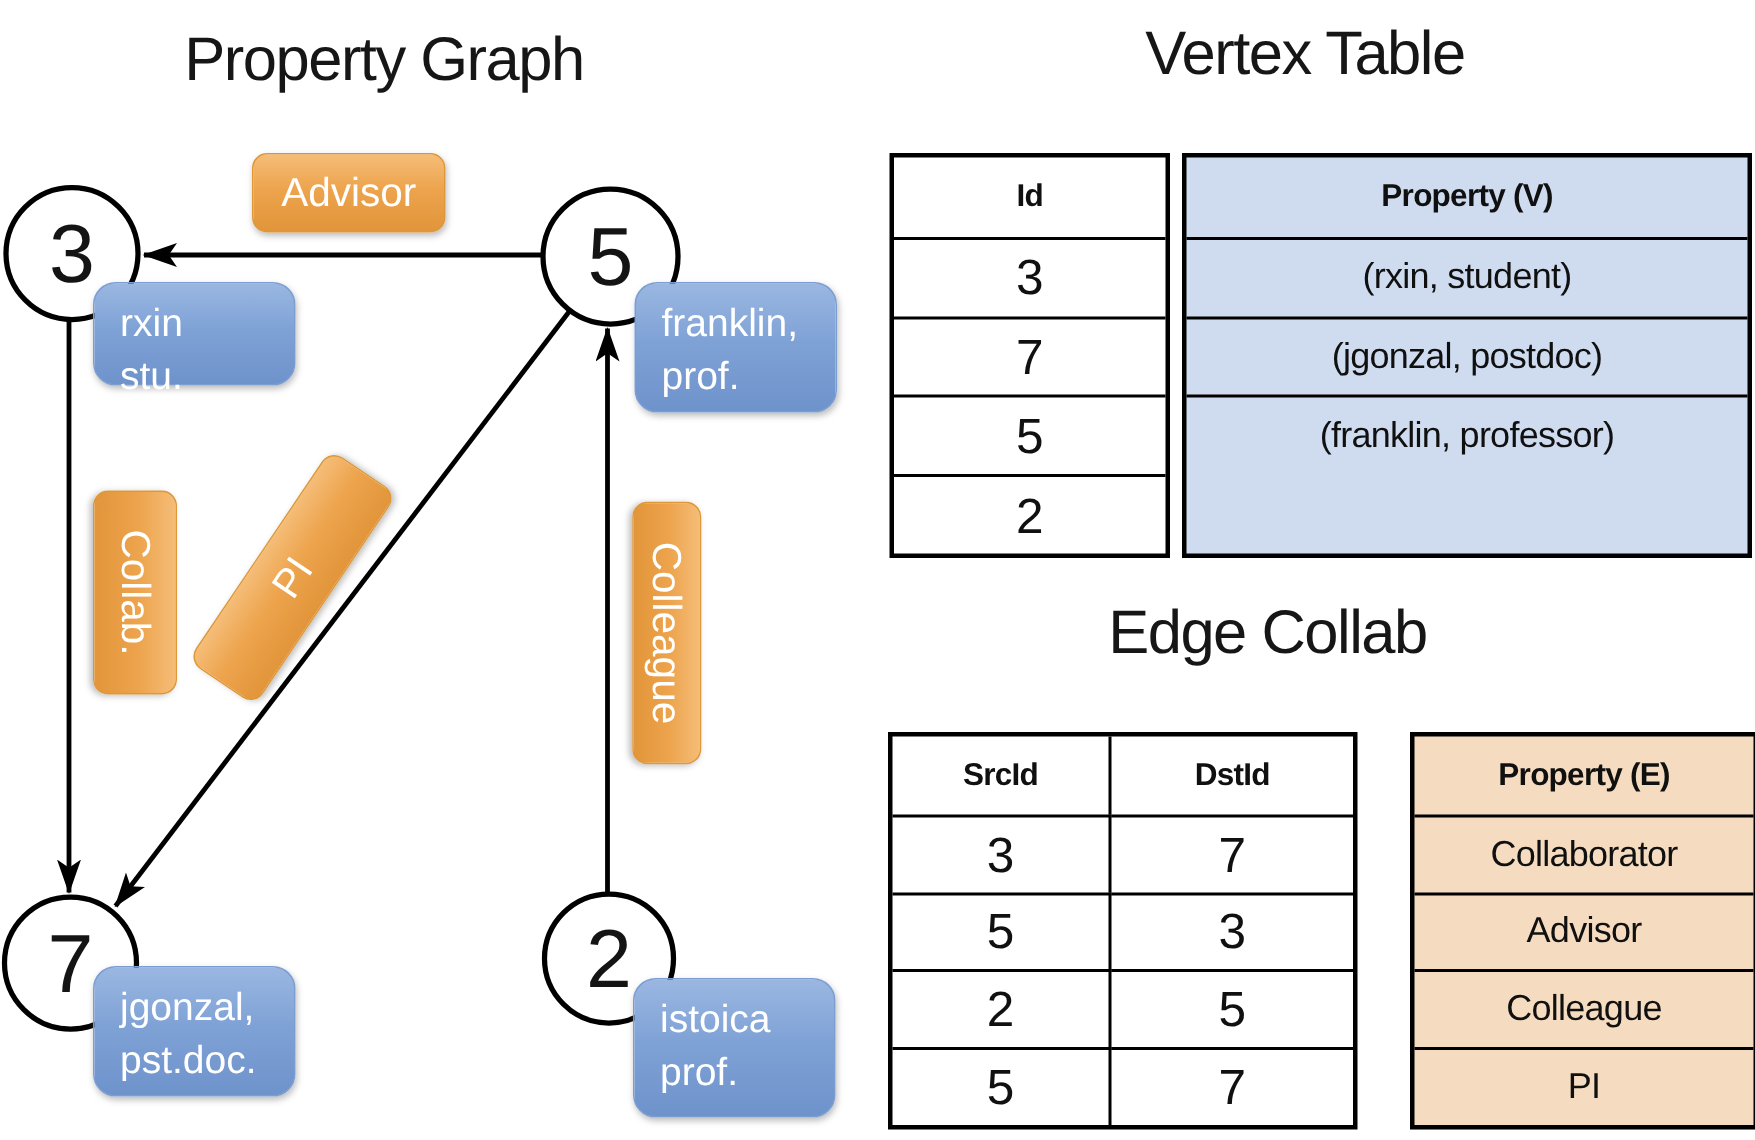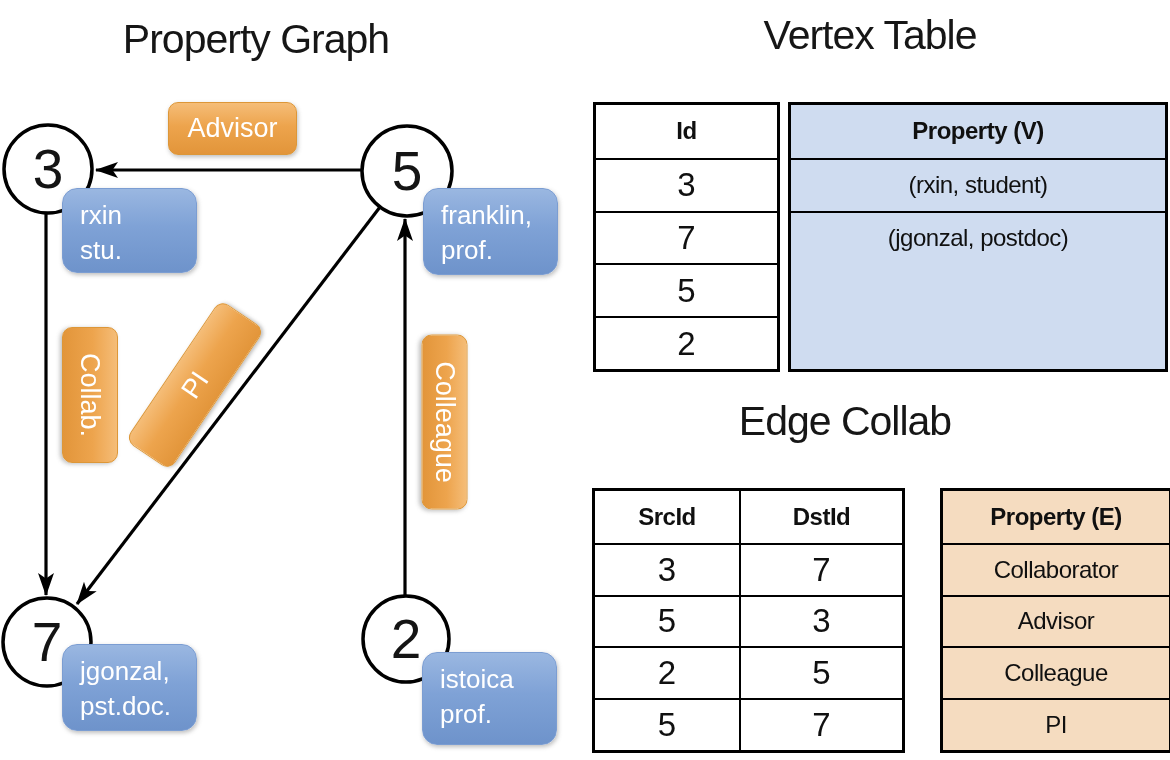--- a/index.html
+++ b/index.html
@@ -30,36 +30,36 @@
   .elabel-collab{left:22px;top:367px;width:136px;height:56px;transform:rotate(90deg);}
   .elabel-pi{left:110px;top:358px;width:170px;height:54px;transform:rotate(-56deg);}
   .elabel-colleague{left:357px;top:399px;width:175px;height:46px;transform:rotate(90deg);}
 
   
   .vbox{position:absolute;color:#fff;font-size:26px;font-weight:300;line-height:1.34;
         padding:9px 0 0 17px;box-sizing:border-box;
         background:linear-gradient(180deg,#9ab7e1 0%,#7fa2d6 45%,#6e93cb 100%);
         border:1px solid #7b9dd2;border-radius:15px;
         box-shadow:1px 2px 4px rgba(110,110,110,.45);}
-  .vbox-rxin{left:62px;top:188px;width:135px;height:85px;}
+  .vbox-rxin{left:62px;top:188px;width:135px;height:69px;}
   .vbox-franklin{left:423px;top:188px;width:135px;height:87px;}
   .vbox-jgonzal{left:62px;top:644px;width:135px;height:87px;}
   .vbox-istoica{left:422px;top:652px;width:135px;height:93px;}
 
   
   .tbl{position:absolute;border:3px solid #000;box-sizing:border-box;display:grid;}
   .vt-id{left:593px;top:102px;width:187px;height:270px;grid-template-rows:repeat(5,1fr);background:#fff;}
   .vt-prop{left:788px;top:102px;width:380px;height:270px;grid-template-rows:repeat(5,1fr);background:#cfdcf0;}
   .et-ids{left:592px;top:488px;width:313px;height:265px;
           grid-template-columns:146px 1fr;grid-template-rows:repeat(5,1fr);background:#fff;}
   .et-prop{left:912px;top:488px;width:232px;height:265px;grid-template-rows:repeat(5,1fr);background:#f5dcc0;margin-left:28px;}
   .cell{display:flex;align-items:center;justify-content:center;color:#101010;}
   .bt{border-top:2px solid #000;}
   .br{border-right:2px solid #000;}
-  .head{font-weight:bold;font-size:24px;letter-spacing:-0.5px;}
+  .head{font-weight:bold;font-size:21px;letter-spacing:-0.5px;}
   .num{font-size:33px;font-weight:300;}
   .ptext{font-size:24px;font-weight:300;letter-spacing:-0.5px;}
 </style>
 </head>
 <body>
 
 <div class="stage">
 
   <div class="title title-pg">Property Graph</div>
   <div class="title title-vt">Vertex Table</div>
@@ -122,20 +122,21 @@
     <div class="cell num bt">3</div>
     <div class="cell num bt">7</div>
     <div class="cell num bt">5</div>
     <div class="cell num bt">2</div>
   </div>
 
   <div class="tbl vt-prop">
     <div class="cell head">Property (V)</div>
     <div class="cell ptext bt">(rxin, student)</div>
     <div class="cell ptext bt">(jgonzal, postdoc)</div>
+    <div class="cell ptext bt">(franklin, professor)</div>
   </div>
 
   <div class="tbl et-ids">
     <div class="cell head br">SrcId</div>
     <div class="cell head">DstId</div>
     <div class="cell num bt br">3</div>
     <div class="cell num bt">7</div>
     <div class="cell num bt br">5</div>
     <div class="cell num bt">3</div>
     <div class="cell num bt br">2</div>

